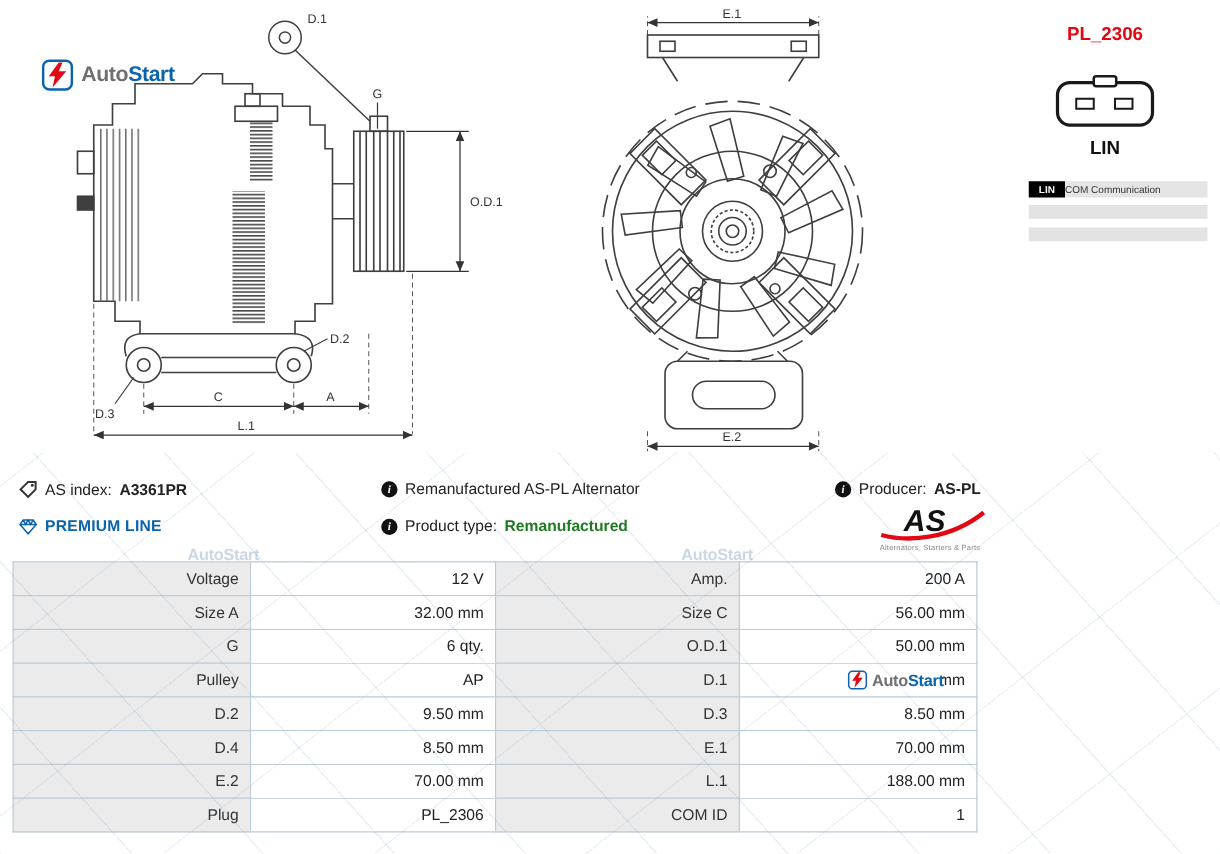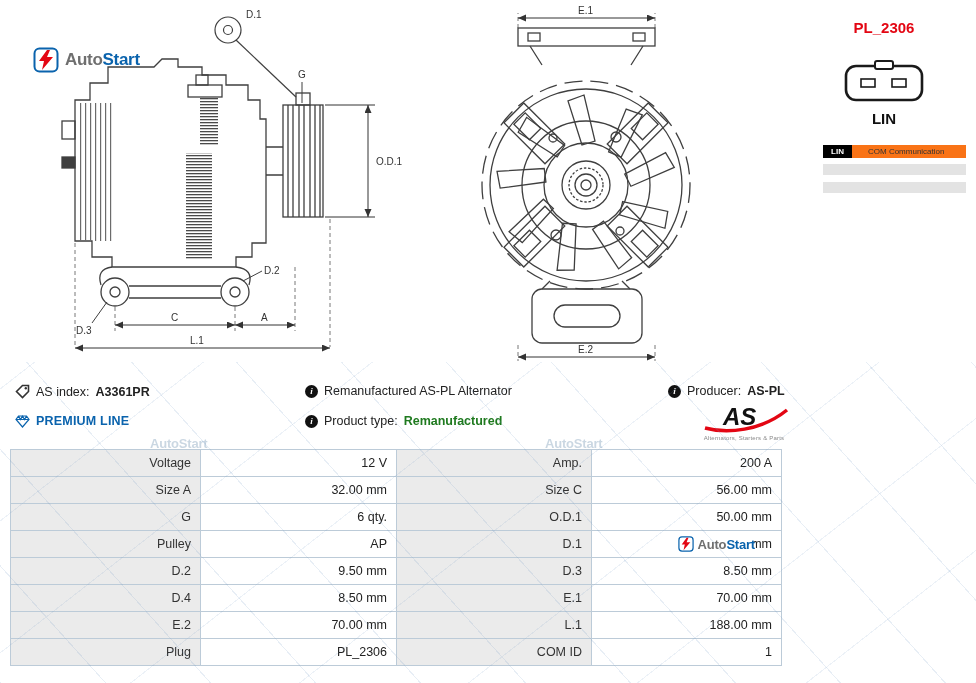--- a/index.html
+++ b/index.html
@@ -15,22 +15,22 @@
   .part-code{position:absolute;left:849px;top:19px;width:70px;text-align:center;
              font-size:15px;font-weight:700;color:#e30613;}
 
   .connector{position:absolute;left:842px;top:57px;}
   .connector-label{position:absolute;left:842px;top:110px;width:84px;text-align:center;
                    font-size:15px;font-weight:700;color:#111;}
 
   .lin-row{position:absolute;left:823px;top:145px;width:143px;height:13px;display:flex;}
   .lin-badge{background:#000;color:#fff;font-size:8px;font-weight:700;width:29px;
              display:flex;align-items:center;justify-content:center;}
-  .lin-text{background:#f97316;color:#333;font-size:8px;flex:1;display:flex;
-            align-items:center;padding-left:16px;}
+  .lin-text{background:#e5e5e5;color:#333;font-size:8px;flex:1;display:flex;
+            align-items:center;padding-left:0;}
   .gray-bar{position:absolute;left:823px;width:143px;height:11px;background:#e3e3e3;}
 
   .draw{position:absolute;}
   .draw text{font-family:"Liberation Sans",sans-serif;font-size:10px;fill:#333;}
 
   
   .info-item{position:absolute;display:flex;align-items:center;gap:6px;font-size:12.5px;
              color:#222;white-space:nowrap;}
   .b{font-weight:700;}
   .premium{color:#0a63ad;font-weight:700;letter-spacing:.2px;}

